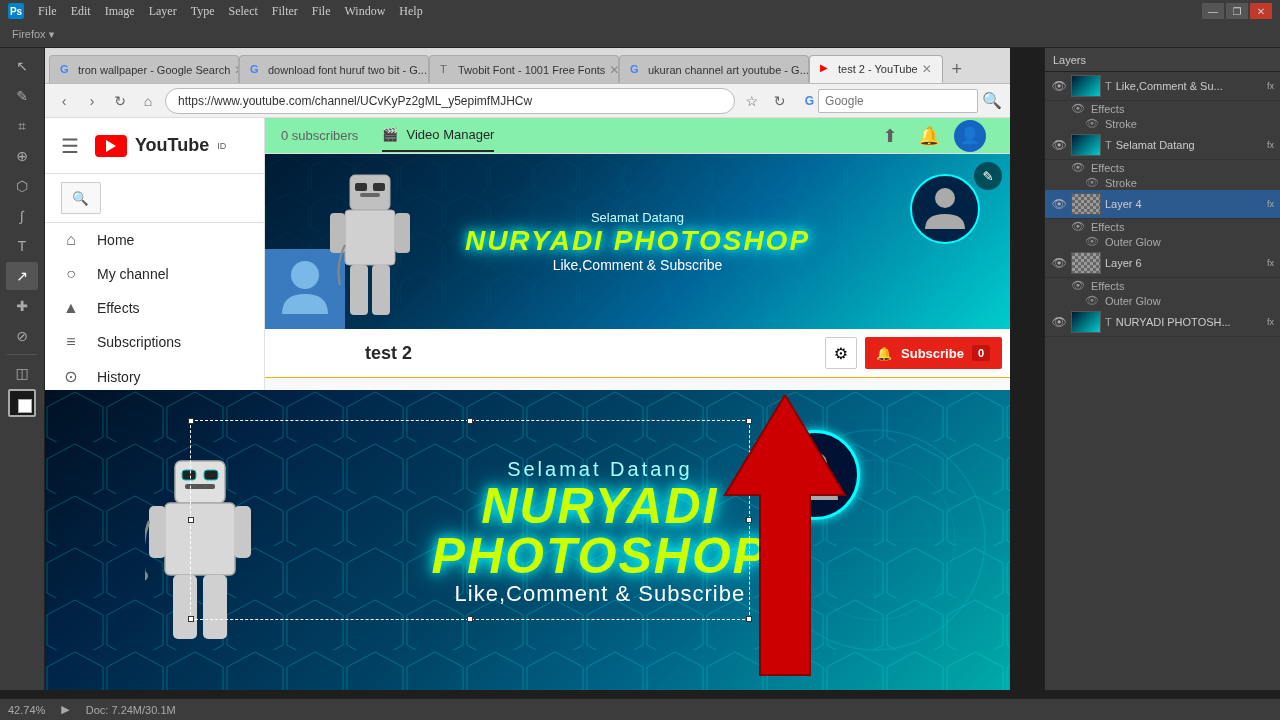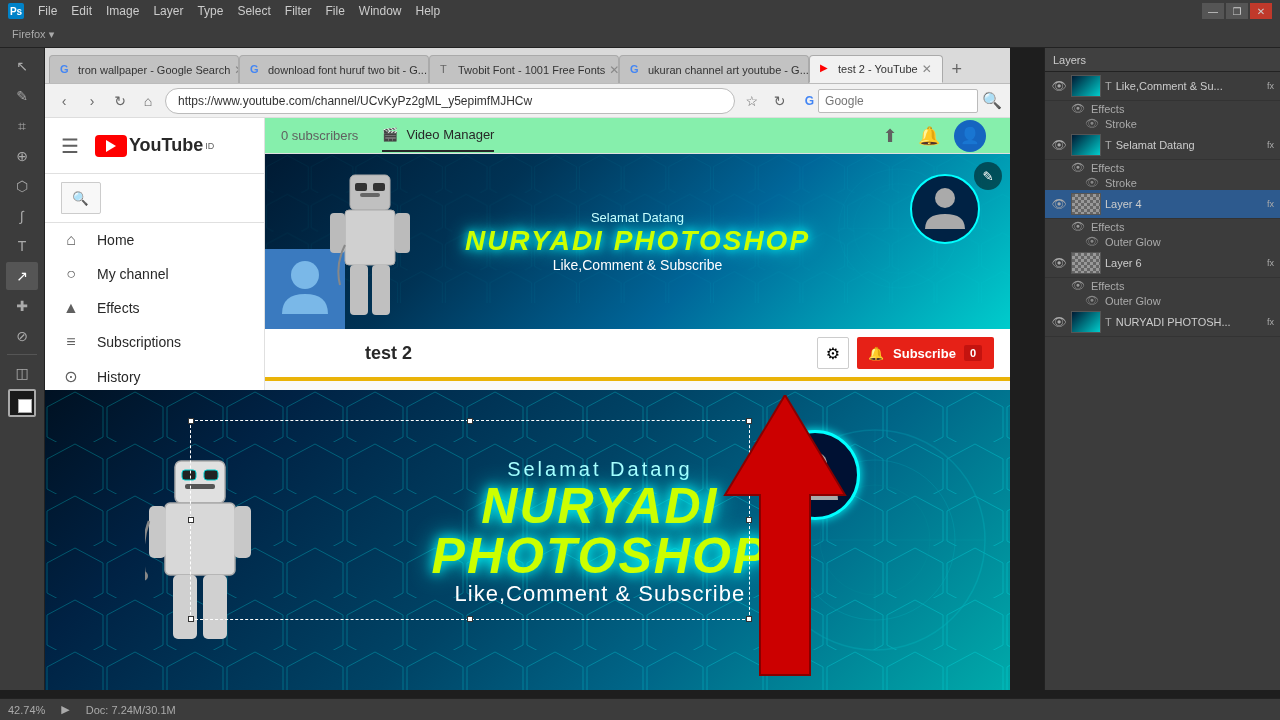--- a/index.html
+++ b/index.html
@@ -18,21 +18,21 @@
     .ps-icon {
       width: 16px; height: 16px;
       background: #0082c8;
       border-radius: 2px;
       display: flex; align-items: center; justify-content: center;
       color: white; font-size: 10px; font-weight: bold; margin-right: 8px;
     }
     .ps-menu {
       display: flex; gap: 2px; font-size: 12px; color: #ccc;
     }
-    .ps-menu span { padding: 2px 6px; cursor: pointer; }
+    .ps-menu span { padding: 2px 6px; cursor: pointer; font-family: Liberation Serif, serif; }
     .win-controls { margin-left: auto; display: flex; gap: 2px; }
     .win-btn { width: 22px; height: 16px; background: #555; border: none; color: #ccc; font-size: 10px; cursor: pointer; display: flex; align-items: center; justify-content: center; }
     .win-btn.close { background: #c0392b; }
 
     
     .ps-toolbar-row {
       height: 26px;
       background: #3c3c3c;
       border-bottom: 1px solid #222;
       display: flex;
@@ -133,21 +133,21 @@
       display: flex;
       align-items: center;
       padding: 0 16px;
       gap: 16px;
       border-bottom: 1px solid #e0e0e0;
     }
     .hamburger { font-size: 20px; color: #606060; cursor: pointer; }
     .yt-logo {
       display: flex;
       align-items: center;
-      gap: 2px;
+      gap: 8px;
     }
     .yt-logo-icon {
       width: 32px; height: 22px;
       background: red;
       border-radius: 4px;
       display: flex; align-items: center; justify-content: center;
     }
     .yt-logo-icon::after {
       content: '';
       border-left: 10px solid white;
@@ -309,25 +309,25 @@
     }
     .profile-pic-placeholder {
       width: 80px;
       height: 80px;
       background: #3a7abf;
       display: flex; align-items: center; justify-content: center;
     }
 
     .channel-info-bar {
       background: white;
-      padding: 8px 16px 8px 100px;
+      padding: 8px 8px 8px 100px;
       display: flex;
       align-items: center;
       justify-content: space-between;
-      border-bottom: 4px solid #eab308;
+      border-bottom: 1px solid #eab308;
       position: relative;
     }
     .channel-name { font-size: 18px; font-weight: bold; color: #282828; }
     .channel-actions { display: flex; align-items: center; gap: 8px; }
     .settings-btn {
       width: 32px; height: 32px;
       background: none;
       border: 1px solid #ccc;
       border-radius: 2px;
       cursor: pointer;

